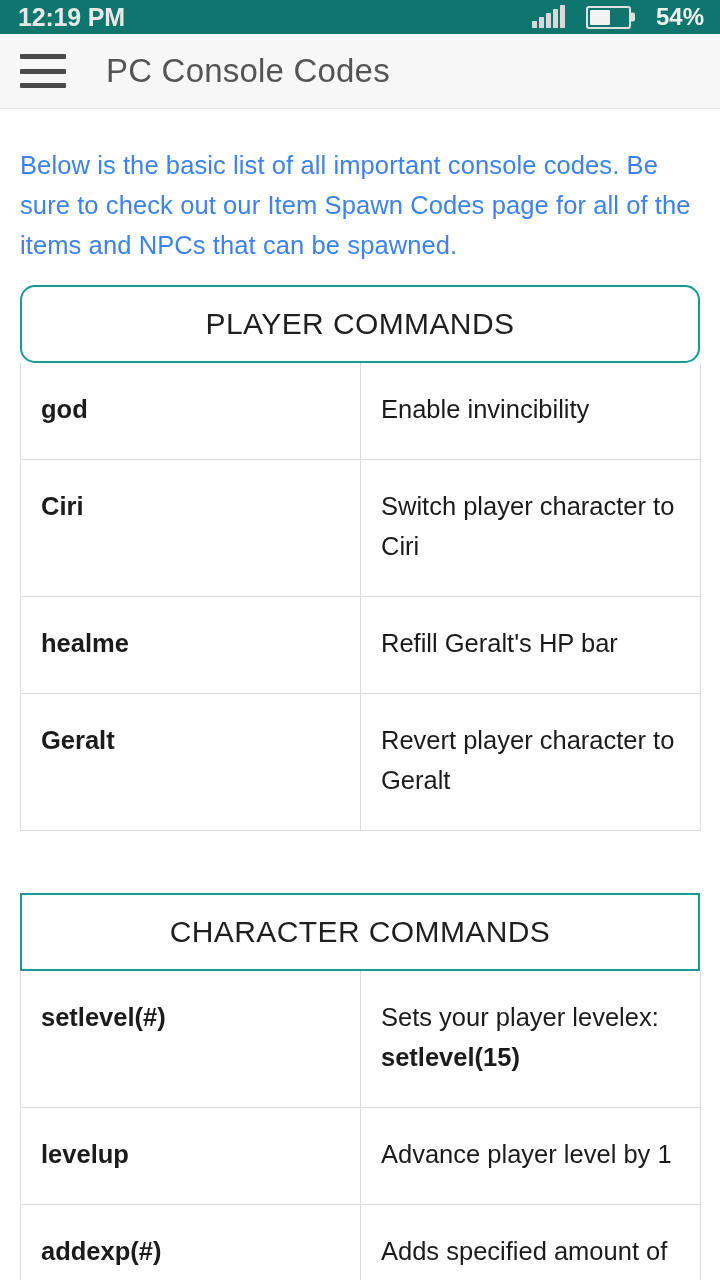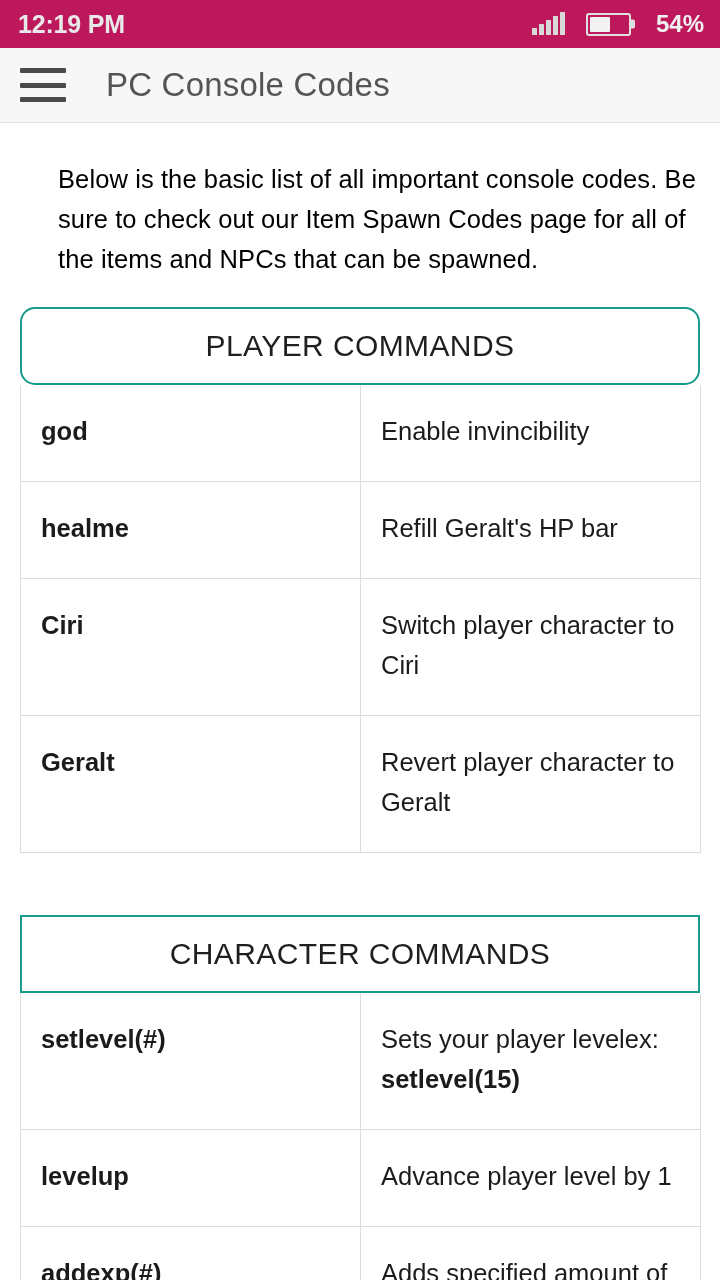--- a/index.html
+++ b/index.html
@@ -7,22 +7,22 @@
   html, body {
     width: 720px;
     height: 1280px;
     overflow: hidden;
     background: #ffffff;
     font-family: "Liberation Sans", sans-serif;
   }
 
   
   .status-bar {
-    height: 48px;
-    background: #be185d;
+    height: 34px;
+    background: #0f766e;
     display: flex;
     align-items: center;
     justify-content: space-between;
     padding: 0 16px 0 18px;
   }
   .status-time {
     color: #e8e8e8;
     font-size: 25px;
     font-weight: bold;
     letter-spacing: -0.2px;
@@ -116,25 +116,24 @@
     letter-spacing: 0.2px;
   }
 
   
   .content {
     padding: 0 20px;
   }
   .intro {
     font-size: 25.5px;
     line-height: 40px;
-    color: #000000;
+    color: #3b82f6;
     padding-top: 36px;
-    padding-bottom: 28px;
+    padding-bottom: 20px;
     letter-spacing: 0.1px;
-    margin-left: 38px;
   }
 
   
   .cmd-block { margin-bottom: 62px; }
 
   .cmd-header {
     border: 2px solid #179c8c;
     height: 78px;
     display: flex;
     align-items: center;
@@ -207,26 +206,26 @@
         <div class="cmd-header" style="border-color: rgb(23, 156, 140); border-radius: 15px;">
           <div class="cmd-header-text">PLAYER COMMANDS</div>
         </div>
         <table class="cmd-table">
           <tbody>
             <tr>
               <td class="col-cmd">god</td>
               <td class="col-desc">Enable invincibility</td>
             </tr>
             <tr>
+              <td class="col-cmd">Ciri</td>
+              <td class="col-desc">Switch player character to Ciri</td>
+            </tr>
+            <tr>
               <td class="col-cmd">healme</td>
               <td class="col-desc">Refill Geralt's HP bar</td>
-            </tr>
-            <tr>
-              <td class="col-cmd">Ciri</td>
-              <td class="col-desc">Switch player character to Ciri</td>
             </tr>
             <tr>
               <td class="col-cmd">Geralt</td>
               <td class="col-desc">Revert player character to Geralt</td>
             </tr>
           </tbody>
         </table>
       </div>
       <div class="cmd-block">
         <div class="cmd-header" style="border-color: rgb(23, 156, 140);">

